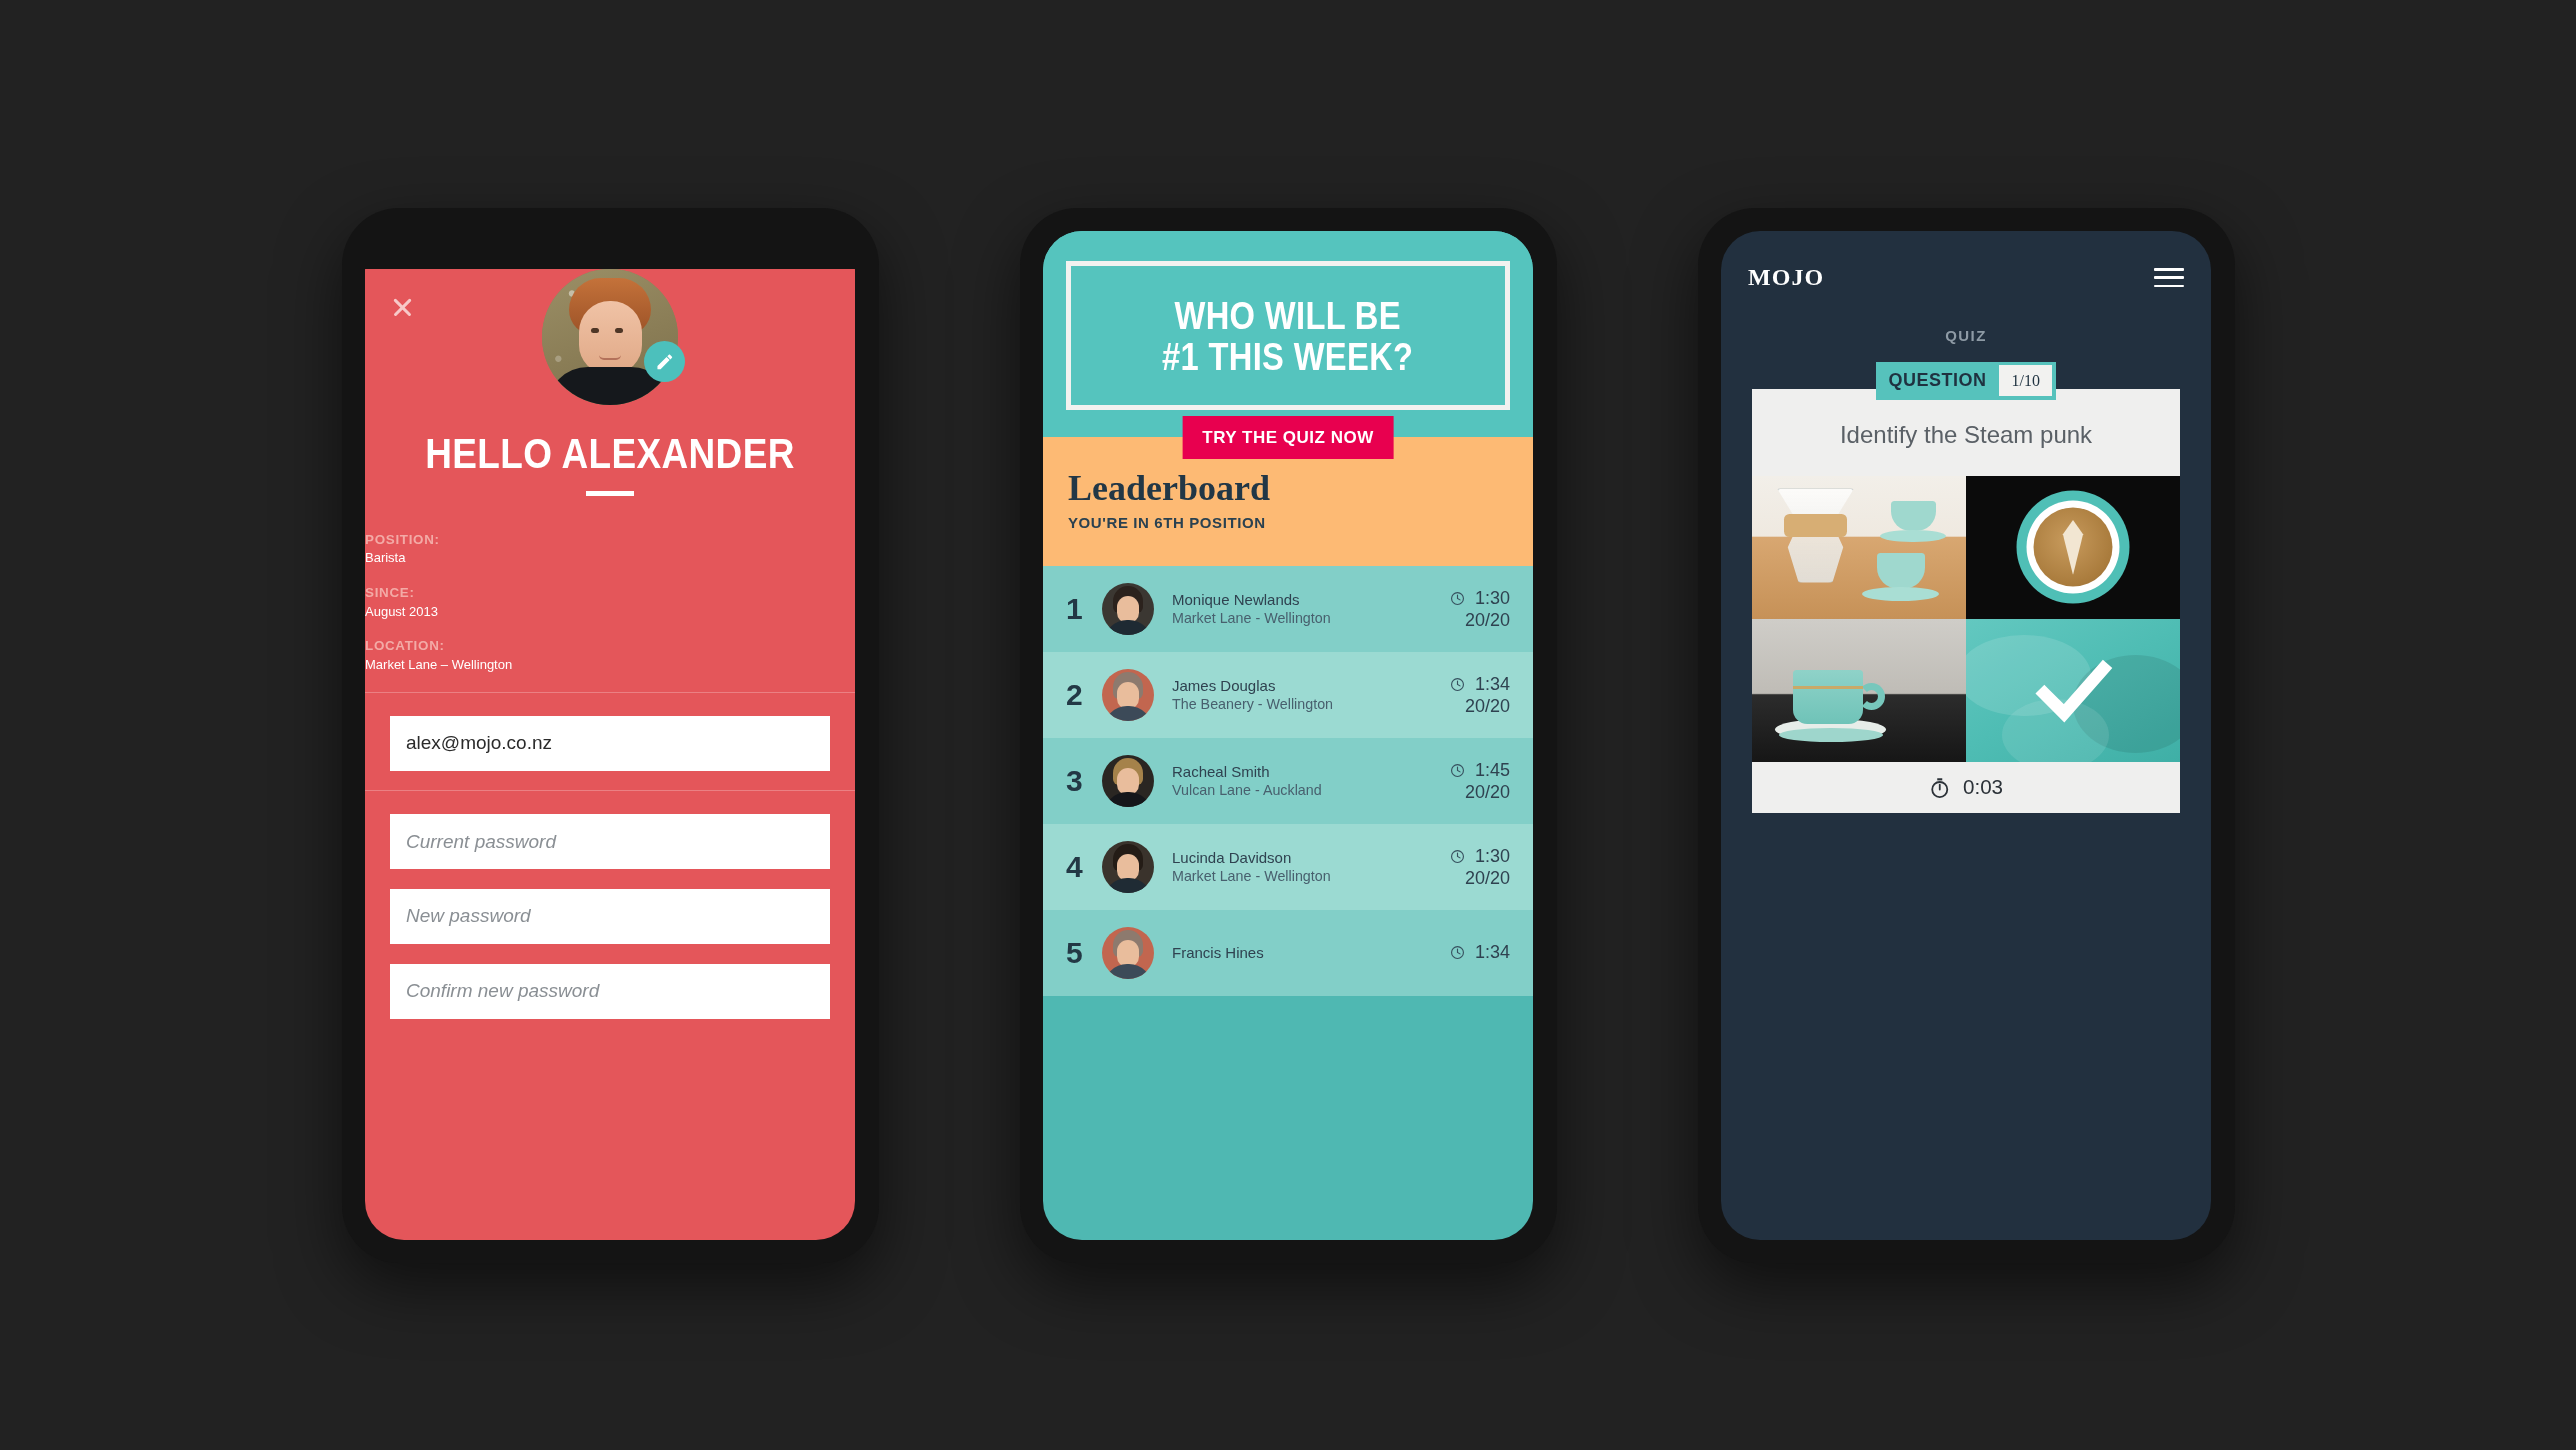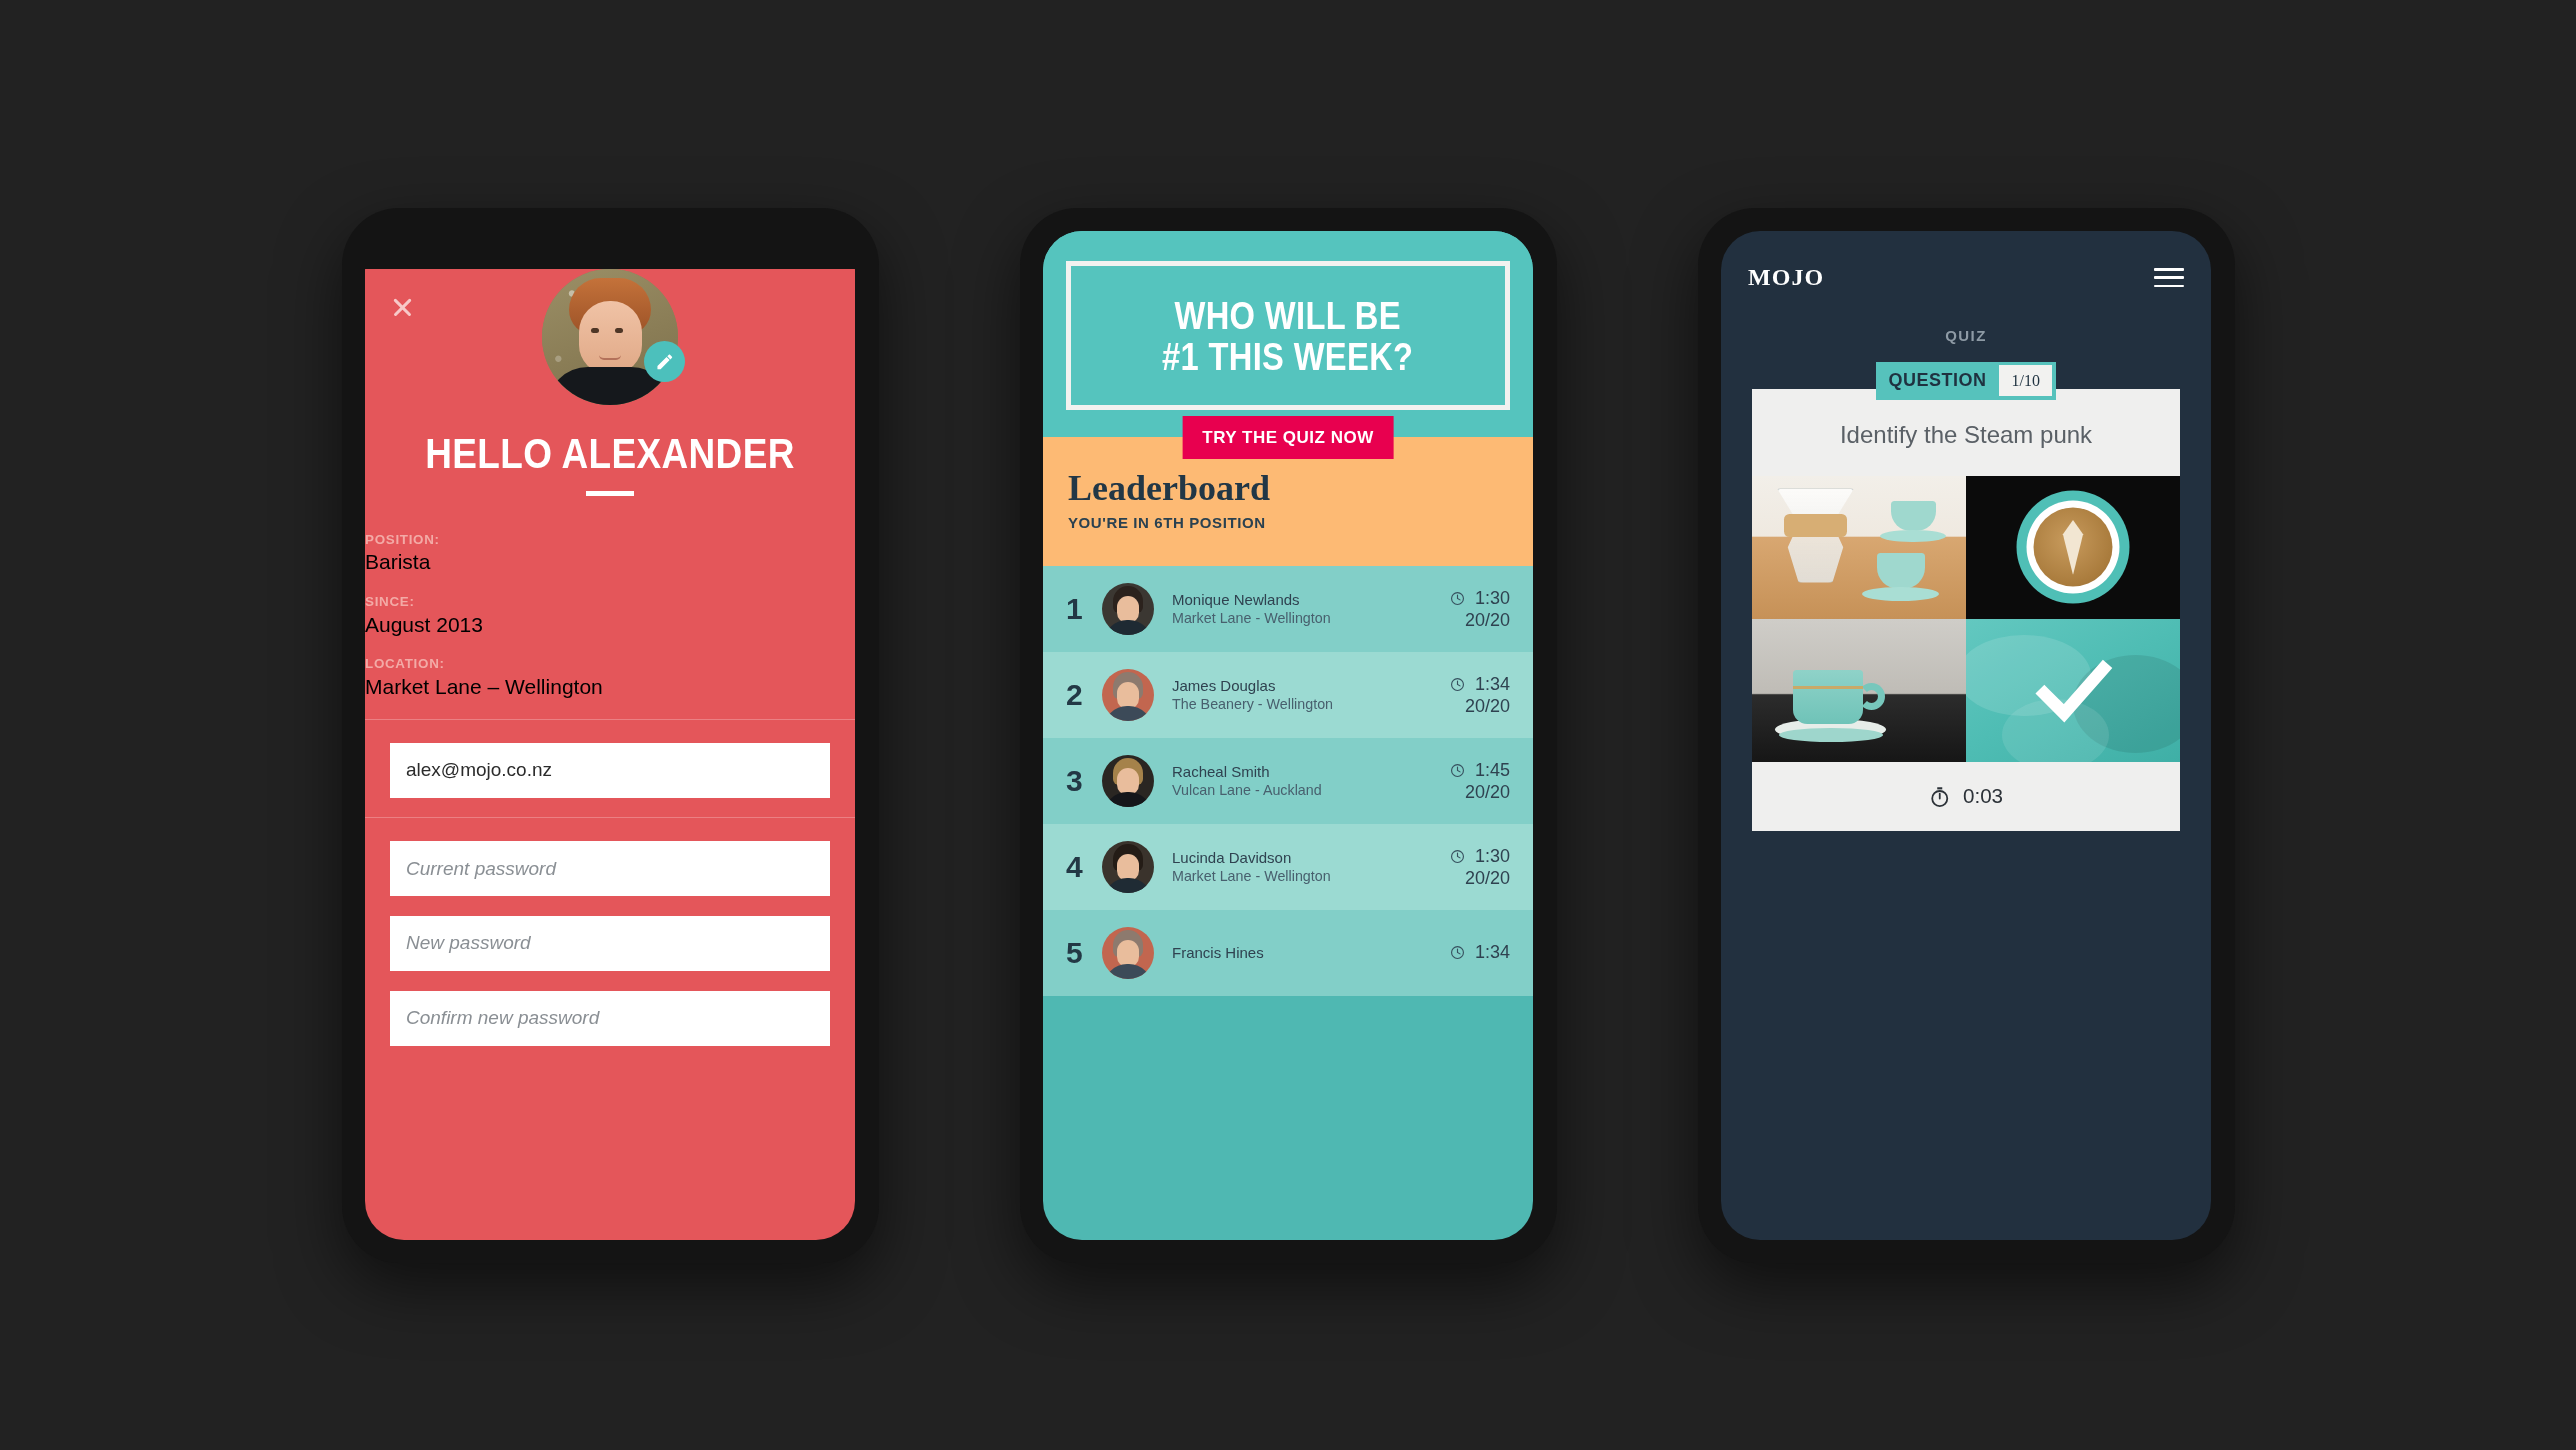--- a/index.html
+++ b/index.html
@@ -98,21 +98,21 @@
     font-family: "Liberation Sans Narrow", "Liberation Sans", sans-serif;
     transform: scaleX(.88); transform-origin: center;
   }
   .hello-rule { width: 48px; height: 5.4px; background: #fff; margin: 12.5px auto 0; }
 
   .meta { margin-top: 36px; text-align: left; }
   .meta-label {
     color: #f3aaa6; font-size: 13.4px; letter-spacing: 0.7px; font-weight: 700;
     text-transform: uppercase; margin-bottom: 3.6px;
   }
-  .meta-value { color: #000000; font-size: 21px; margin-bottom: 19.7px; }
+  .meta-value { color: #ffffff; font-size: 13px; margin-bottom: 19.7px; }
 
   .divider { height: 0.9px; background: rgba(255,255,255,.25); margin: 7.2px 0 0; }
   .form-block { padding: 23px 25px 0; }
   .field {
     width: 100%; height: 55px; background: #fff; border: none;
     font-size: 19px; color: #333; padding: 0 16px; margin-bottom: 19.7px;
     font-family: "Liberation Sans", sans-serif; display: block;
   }
   .field::placeholder { color: #8a8f94; font-style: italic; }
   .field.filled { color: #2b2b2b; }
@@ -238,21 +238,21 @@
   .t3 .handle { position: absolute; left: 106px; bottom: 52px; width: 27px; height: 27px; border: 7.2px solid #77C7BC; border-radius: 50%; border-left-color: transparent; }
   .t3 .saucer { position: absolute; left: 23px; bottom: 21.5px; width: 111px; height: 21.5px; background: #E7EDE9; border-radius: 50%; }
   .t3 .saucer2 { position: absolute; left: 27px; bottom: 19.7px; width: 104px; height: 14.3px; background: #9ED6CC; border-radius: 50%; }
 
   .t4 { background: linear-gradient(150deg, #63C8C0 0%, #4FBDB4 48%, #3FAFA6 100%); }
   .t4 .blob1 { position: absolute; left: -9px; top: 16px; width: 134px; height: 81px; background: rgba(255,255,255,.13); border-radius: 50%; }
   .t4 .blob2 { position: absolute; right: -18px; bottom: 9px; width: 125px; height: 98px; background: rgba(0,0,0,.09); border-radius: 50%; }
   .t4 .blob3 { position: absolute; left: 36px; bottom: -9px; width: 107px; height: 72px; background: rgba(255,255,255,.10); border-radius: 50%; }
 
   .timerbar {
-    background: #EFEFEE; height: 69px; display: flex; align-items: center; justify-content: center;
+    background: #EFEFEE; height: 51px; display: flex; align-items: center; justify-content: center;
     gap: 12.5px; color: #2c3238; font-size: 20.6px;
   }
   .stopwatch-icon { width: 21.5px; height: 21.5px; display: block; }
 </style>
 </head>
 <body>
 
 <div class="stage">
 
   <div class="phone" id="phone-1">

